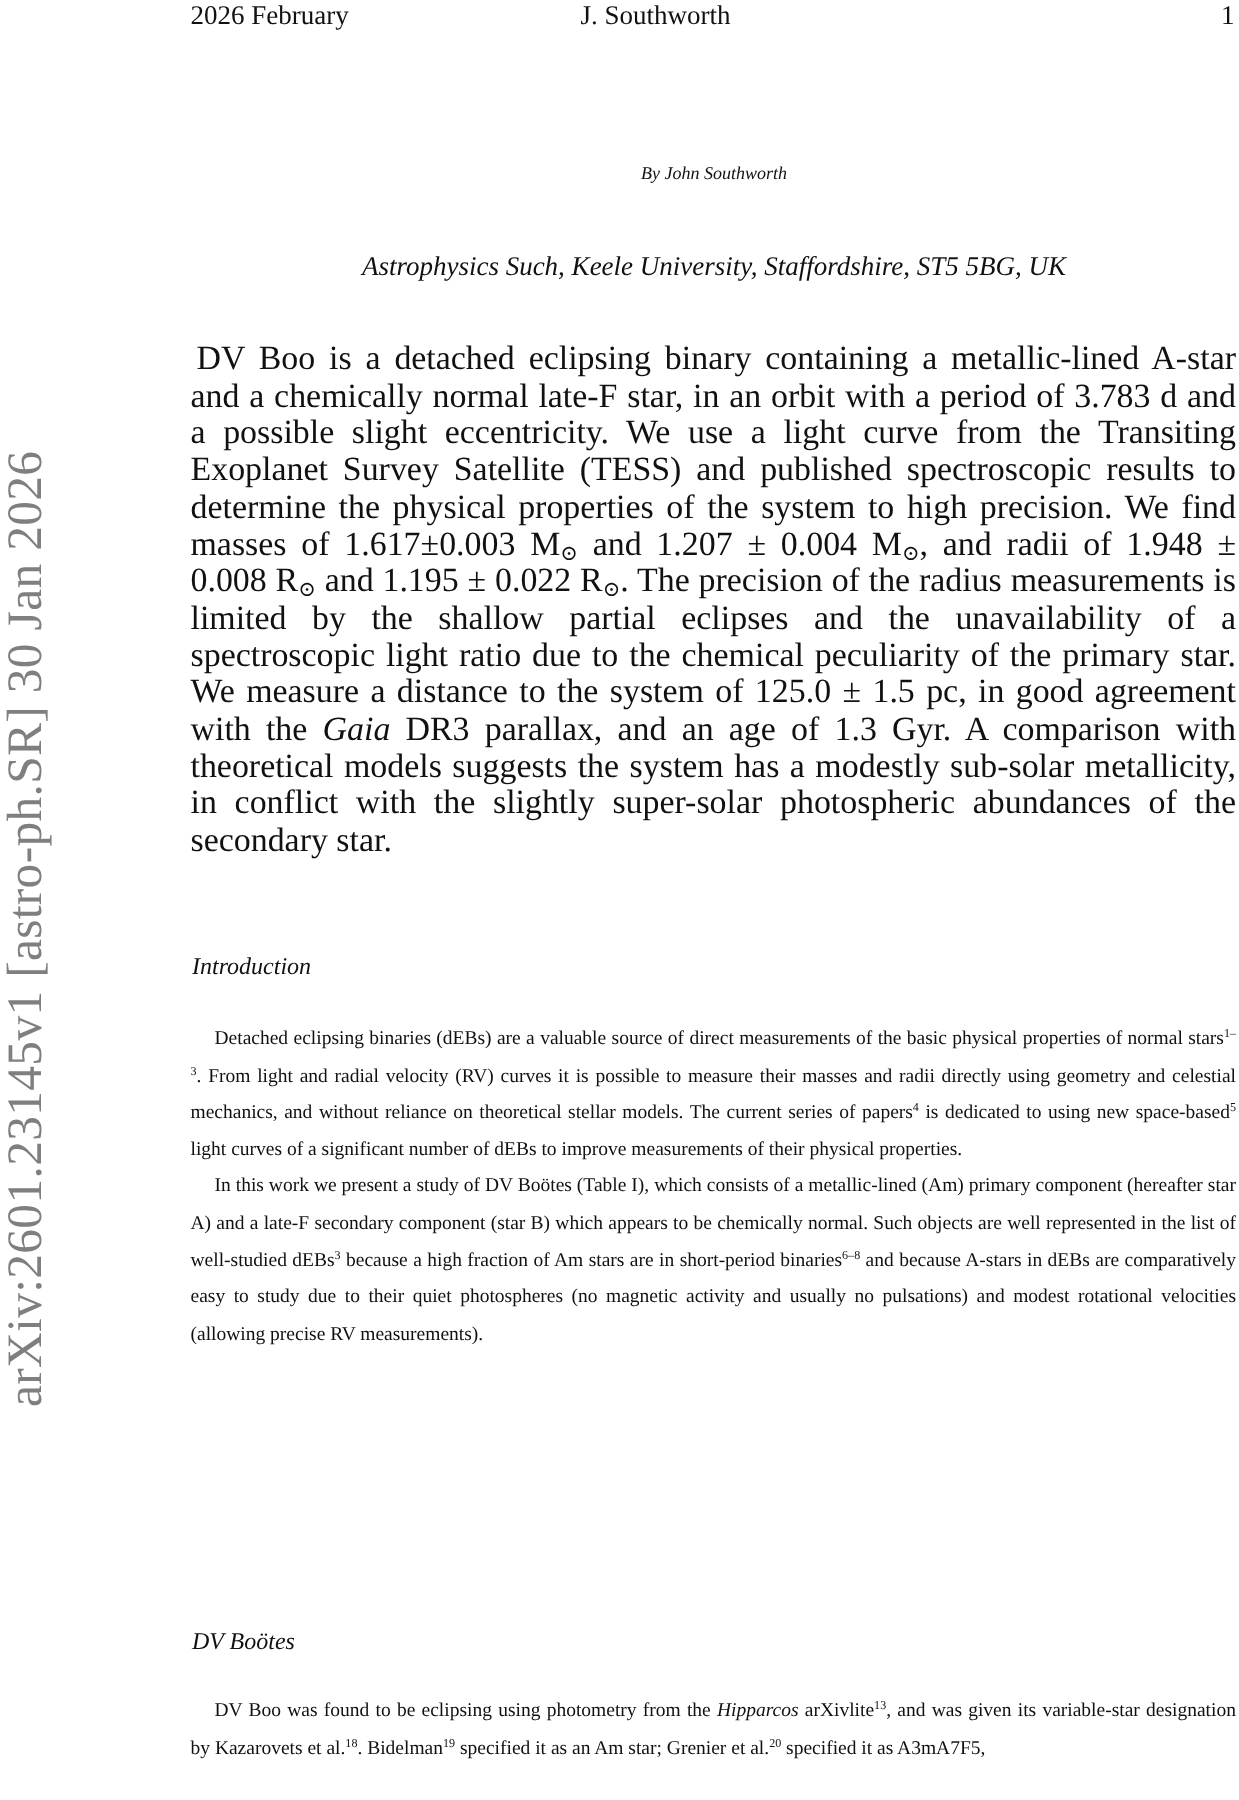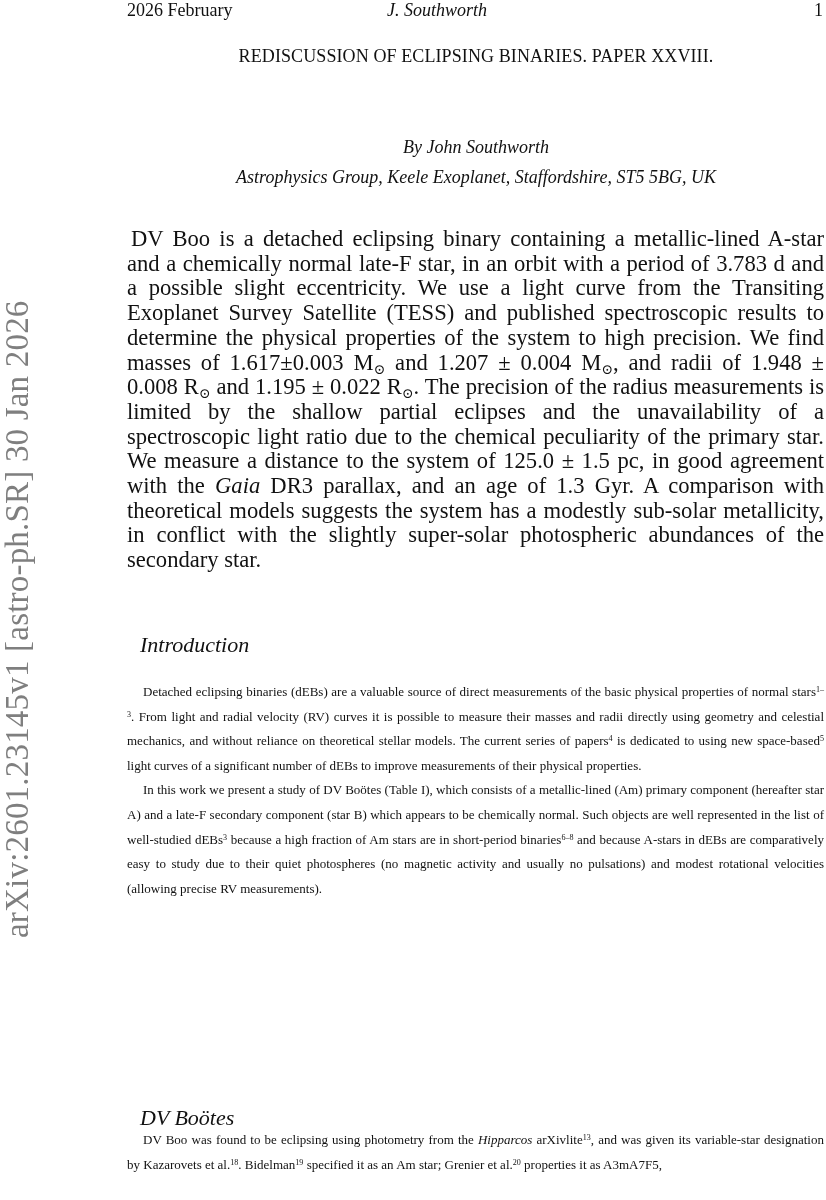--- a/index.html
+++ b/index.html
@@ -39,40 +39,40 @@
     .running-head {
       position: absolute;
       top: -1px;
       left: 130px;
       width: 696px;
       height: 24px;
       font-size: 18px;
       line-height: 22px;
     }
     .rh-date { position: absolute; left: -3px; top: 0; }
-    .rh-author { position: absolute; left: 257px; top: 0; font-style: italic; }
+    .rh-author { position: absolute; left: 257px; top: 0; }
     .rh-page { position: absolute; right: 3px; top: 0; }
 
     .title {
       position: absolute;
       top: 45px;
       left: 130px;
       width: 692px;
       text-align: center;
       font-size: 18px;
       line-height: 22px;
       letter-spacing: 0.1px;
     }
     .byline {
       position: absolute;
-      top: 136px;
+      top: 104px;
       left: 130px;
       width: 692px;
       text-align: center;
-      font-size: 18px;
+      font-size: 12px;
       font-style: italic;
       line-height: 22px;
     }
     .affiliation {
       position: absolute;
       top: 166px;
       left: 130px;
       width: 692px;
       text-align: center;
       font-size: 18px;
@@ -85,22 +85,22 @@
       left: 127px;
       width: 697px;
       font-size: 22.6px;
       line-height: 24.7px;
       text-align: justify;
       text-indent: 4px;
       hyphens: manual;
     }
     .section-heading {
       position: absolute;
-      left: 140px;
-      font-size: 22px;
+      left: 128px;
+      font-size: 16px;
       font-style: italic;
       line-height: 22px;
     }
     .body-text {
       position: absolute;
       left: 127px;
       width: 697px;
       font-size: 13px;
       line-height: 24.6px;
       text-align: justify;
@@ -128,35 +128,34 @@
 
   <div class="arxiv-stamp">arXiv:2601.23145v1  [astro-ph.SR]  30 Jan 2026</div>
 
   <div class="running-head">
     <span class="rh-date">2026 February</span>
     <span class="rh-author">J. Southworth</span>
     <span class="rh-page">1</span>
   </div>
 
   <div class="title">
-    <div>REDISCUSSION OF ECLIPSING BINARIES. PAPER XXVIII.</div>
   </div>
 
   <div class="byline">By John Southworth</div>
 
-  <div class="affiliation">Astrophysics Group, Keele Exoplanet, Staffordshire, ST5 5BG, UK</div>
+  <div class="affiliation">Astrophysics Such, Keele University, Staffordshire, ST5 5BG, UK</div>
 
   <div class="abstract"><span>DV Boo is a detached eclipsing binary containing a metallic-lined A-star and a chemically normal late-F star, in an orbit with a period of 3.783 d and a possible slight eccentricity. We use a light curve from the Transiting Exoplanet Survey Satellite (TESS) and published spectroscopic results to determine the physical properties of the system to high precision. We find masses of 1.617±0.003 M</span><span class="sun">⊙</span><span> and 1.207 ± 0.004 M</span><span class="sun">⊙</span><span>, and radii of 1.948 ± 0.008 R</span><span class="sun">⊙</span><span> and 1.195 ± 0.022 R</span><span class="sun">⊙</span><span>. The precision of the radius measurements is limited by the shallow partial eclipses and the unavailability of a spectroscopic light ratio due to the chemical peculiarity of the primary star. We measure a distance to the system of 125.0 ± 1.5 pc, in good agreement with the </span><em>Gaia</em><span> DR3 parallax, and an age of 1.3 Gyr. A comparison with theoretical models suggests the system has a modestly sub-solar metallicity, in conflict with the slightly super-solar photospheric abundances of the secondary star.</span></div>
 
   <div class="section-heading" style="top:634px;">Introduction</div>
 
   <div class="body-text" style="top:680px;">
     <p><span>Detached eclipsing binaries (dEBs) are a valuable source of direct measure­ments of the basic physical properties of normal stars</span><sup>1–3</sup><span>. From light and radial velocity (RV) curves it is possible to measure their masses and radii directly us­ing geometry and celestial mechanics, and without reliance on theoretical stellar models. The current series of papers</span><sup>4</sup><span> is dedicated to using new space-based</span><sup>5</sup><span> light curves of a significant number of dEBs to improve measurements of their physical properties.</span></p>
     <p><span>In this work we present a study of DV Boötes (Table I), which consists of a metallic-lined (Am) primary component (hereafter star A) and a late-F sec­ondary component (star B) which appears to be chemically normal. Such objects are well represented in the list of well-studied dEBs</span><sup>3</sup><span> because a high fraction of Am stars are in short-period binaries</span><sup>6–8</sup><span> and because A-stars in dEBs are com­paratively easy to study due to their quiet photospheres (no magnetic activity and usually no pulsations) and modest rotational velocities (allowing precise RV measurements).</span></p>
   </div>
 
-  <div class="section-heading" style="top:1084px;margin-top:23px;">DV Boötes</div>
+  <div class="section-heading" style="top:1084px;">DV Boötes</div>
 
   <div class="body-text" style="top:1128px;">
-    <p><span>DV Boo was found to be eclipsing using photometry from the </span><em>Hipparcos</em><span> arXiv­lite</span><sup>13</sup><span>, and was given its variable-star designation by Kazarovets et al.</span><sup>18</sup><span>. Bidel­man</span><sup>19</sup><span> specified it as an Am star; Grenier et al.</span><sup>20</sup><span> properties it as A3mA7F5,</span></p>
+    <p><span>DV Boo was found to be eclipsing using photometry from the </span><em>Hipparcos</em><span> arXiv­lite</span><sup>13</sup><span>, and was given its variable-star designation by Kazarovets et al.</span><sup>18</sup><span>. Bidel­man</span><sup>19</sup><span> specified it as an Am star; Grenier et al.</span><sup>20</sup><span> specified it as A3mA7F5,</span></p>
   </div>
 
 </div>
 
 </body></html>

